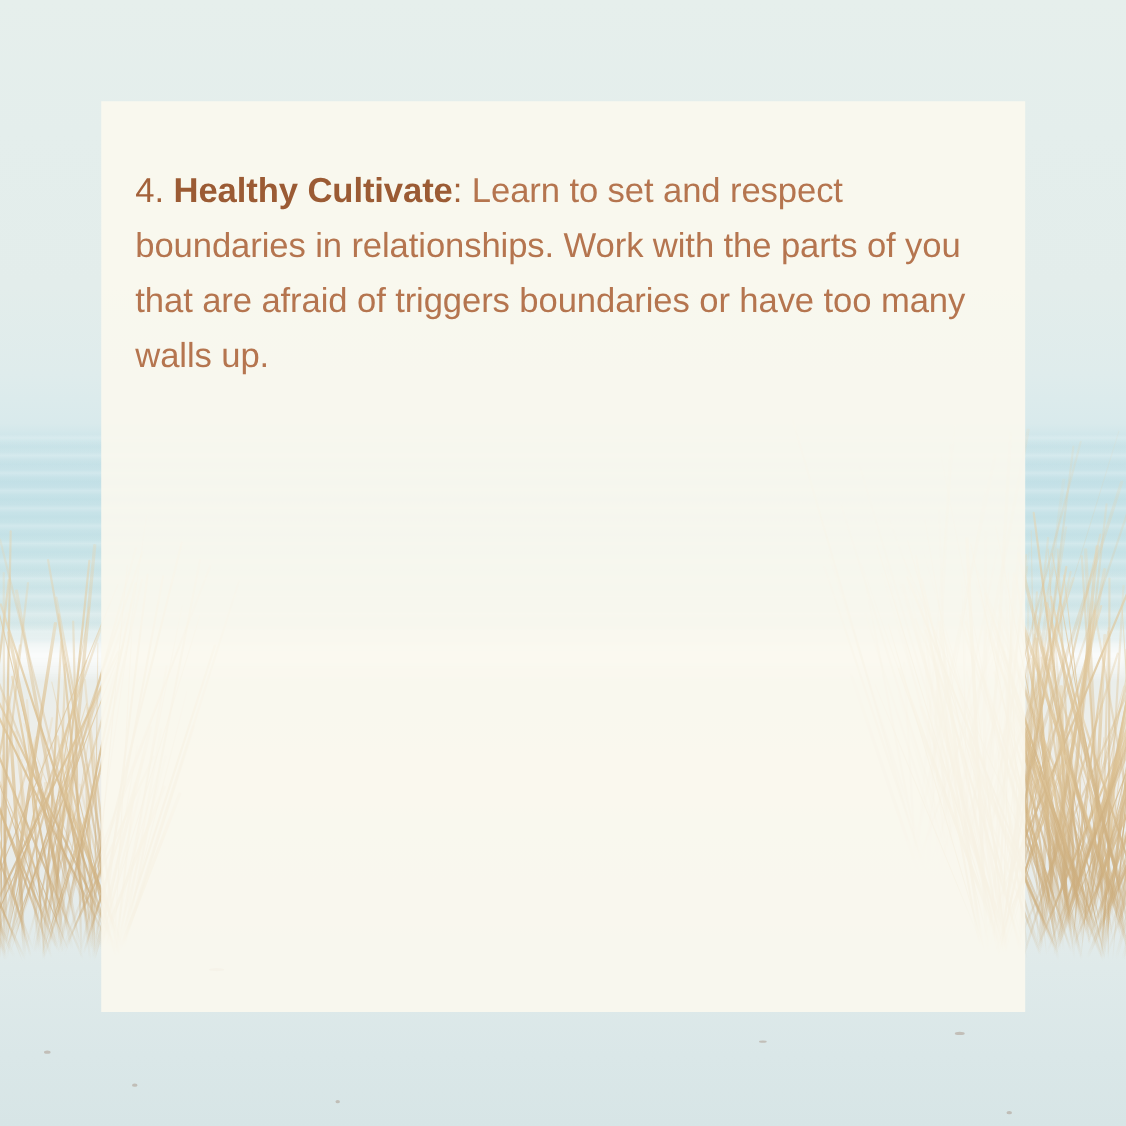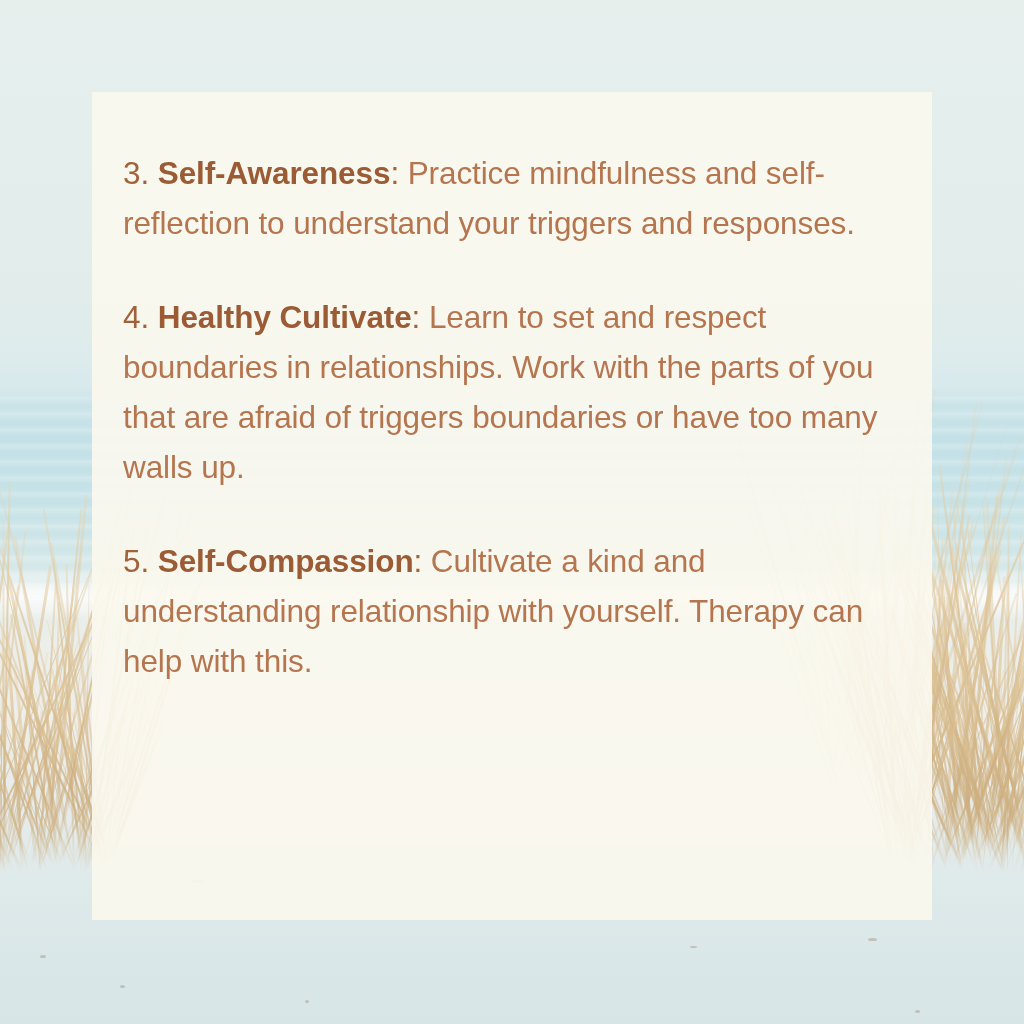--- a/index.html
+++ b/index.html
@@ -519,29 +519,23 @@
   <div class="sand-speck" style="left:305px;top:1000px;width:4px;height:3px;"></div>
   <div class="sand-speck" style="left:690px;top:946px;width:7px;height:2px;"></div>
   <div class="sand-speck" style="left:868px;top:938px;width:9px;height:3px;"></div>
   <div class="sand-speck" style="left:915px;top:1010px;width:5px;height:3px;"></div>
   <div class="sand-speck" style="left:40px;top:955px;width:6px;height:3px;"></div>
   <div class="sand-speck" style="left:190px;top:880px;width:14px;height:3px;"></div>
 
   <div class="card">
     <div class="card-inner">
 
-      <p class="para">
-        <span class="num">3.</span><span> </span><span class="lead">Self-Awareness</span><span class="colon">:</span><span class="body"> Practice mindfulness and self-reflection to understand your triggers and responses.</span>
-      </p>
 
       <p class="para">
         <span class="num">4.</span><span> </span><span class="lead">Healthy Cultivate</span><span class="colon">:</span><span class="body"> Learn to set and respect boundaries in relationships. Work with the parts of you that are afraid of triggers boundaries or have too many walls up.</span>
       </p>
 
-      <p class="para">
-        <span class="num">5.</span><span> </span><span class="lead">Self-Compassion</span><span class="colon">:</span><span class="body"> Cultivate a kind and understanding relationship with yourself. Therapy can help with this.</span>
-      </p>
 
     </div>
   </div>
 
 
 </div>
 
 </body></html>

